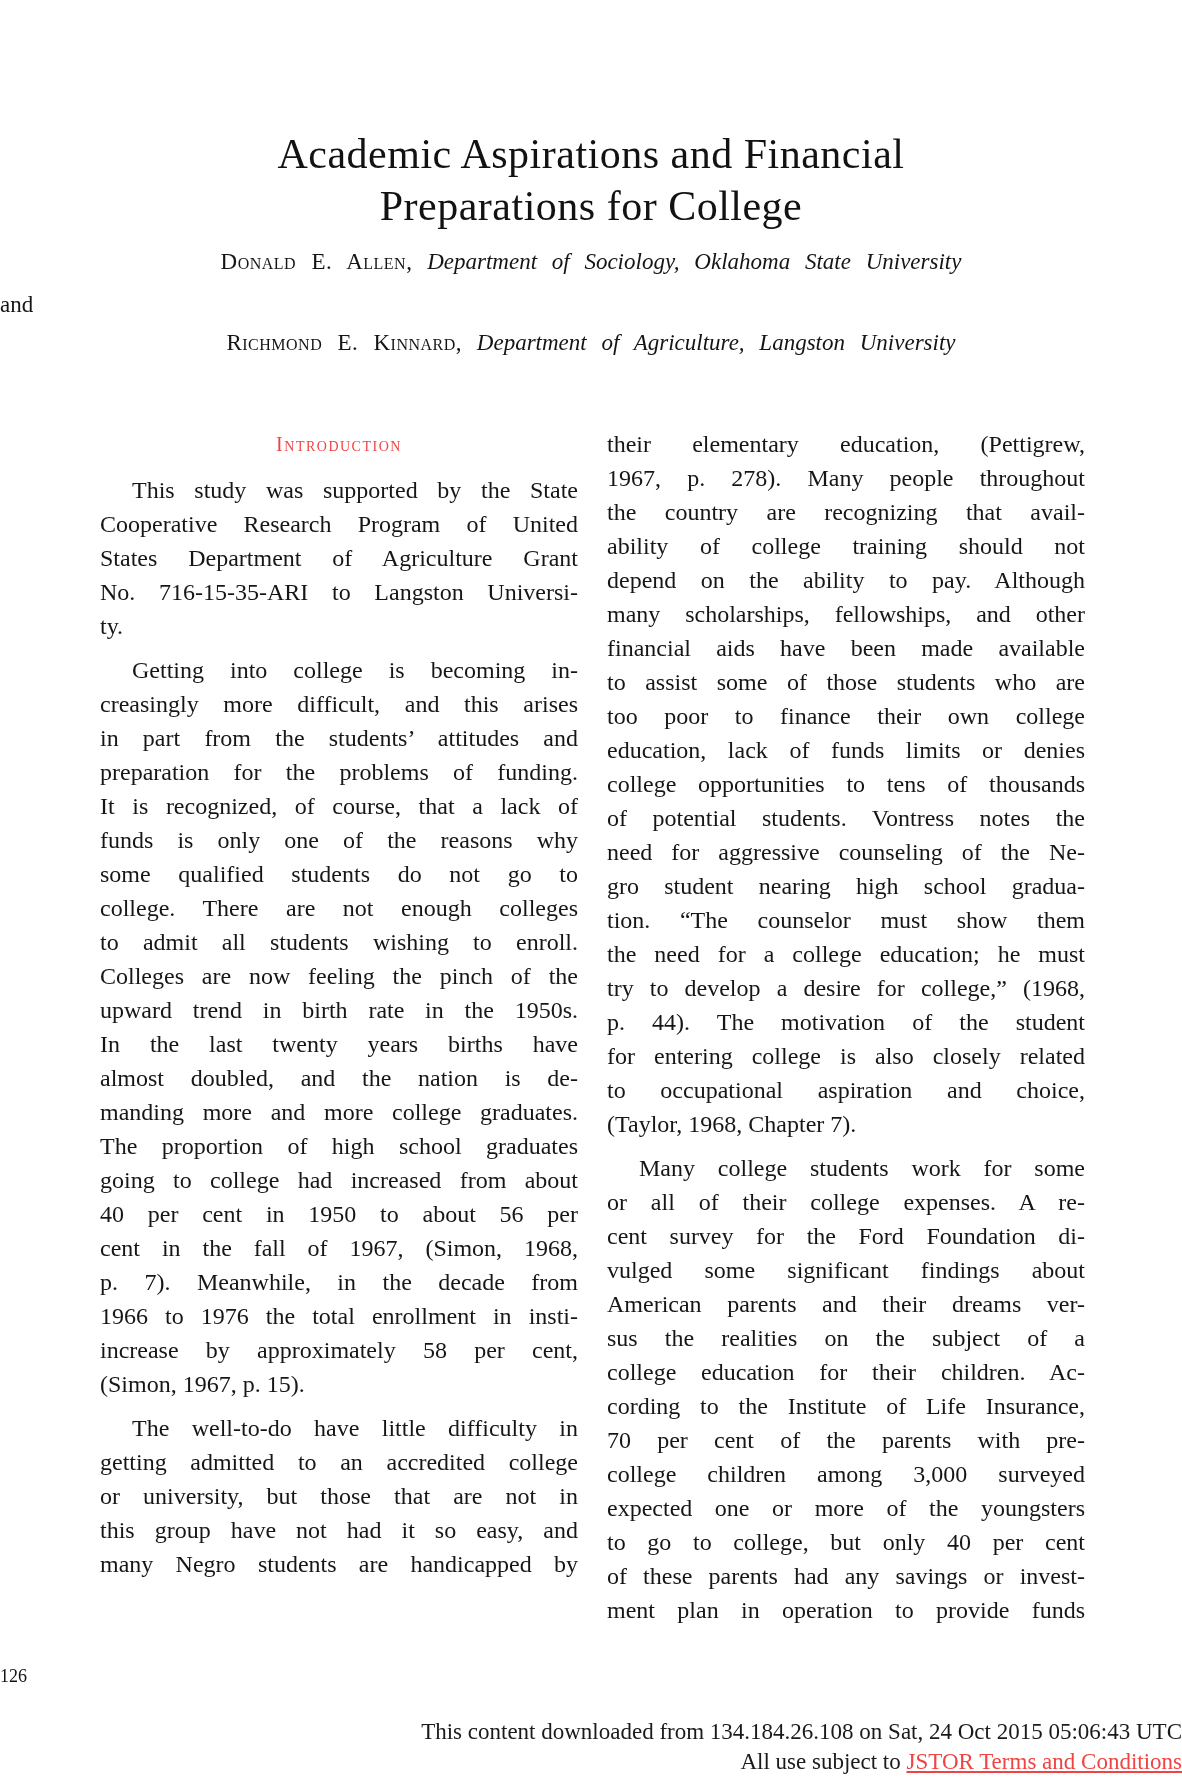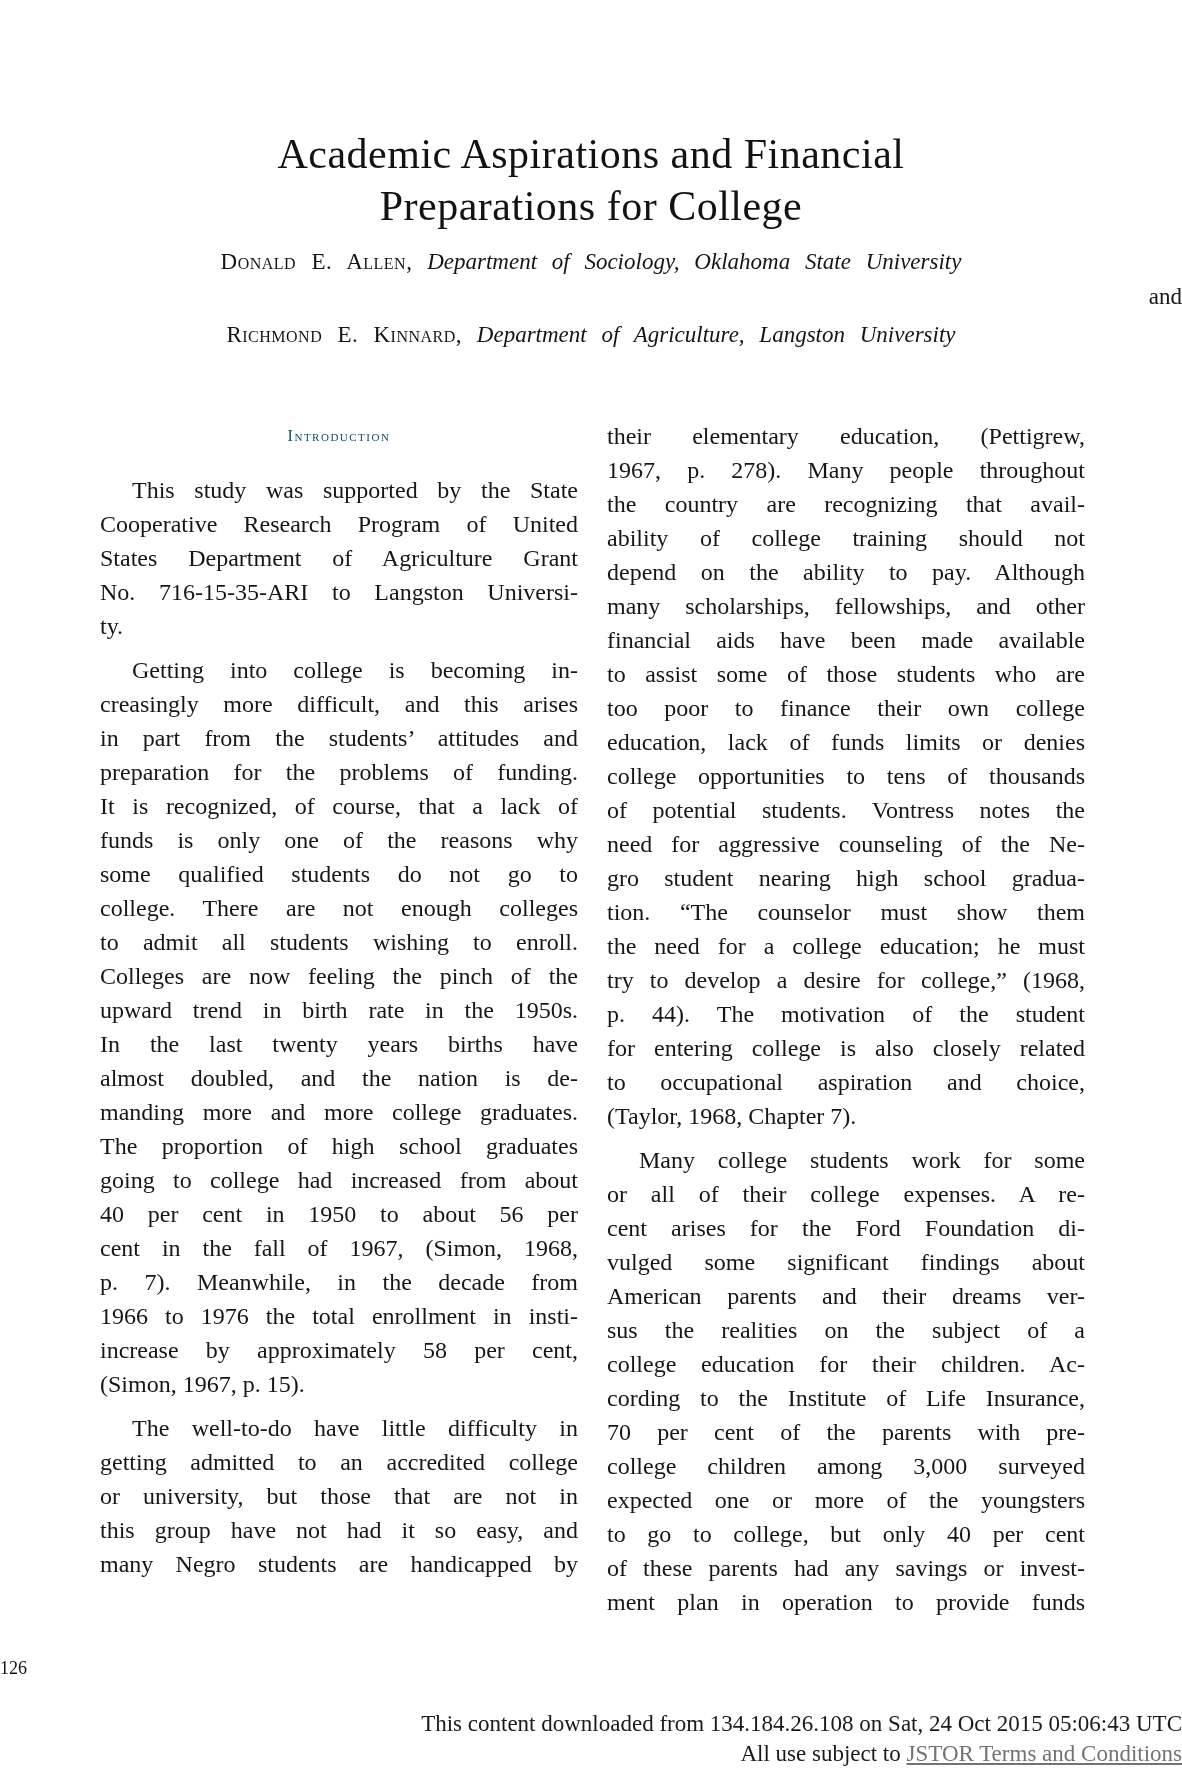--- a/index.html
+++ b/index.html
@@ -30,44 +30,44 @@
     margin-top: 16px;
     text-align: center;
     font-size: 23px;
     line-height: 28px;
     word-spacing: 9px;
     color: #151515;
   }
   .author-name { font-variant: small-caps; letter-spacing: 0.5px; }
   .affiliation { font-style: italic; }
   .connector {
-    margin-top: 8px;
-    text-align: right;
+    margin-top: 16px;
+    text-align: left;
     font-size: 23px;
     line-height: 26px;
   }
   .byline.second { margin-top: 11px; }
   .columns {
     margin: 70px 97px 0 100px;
     display: flex;
     gap: 29px;
   }
   .column {
     width: 478px;
     font-size: 24px;
     line-height: 34px;
   }
   .section-heading {
     text-align: center;
     font-variant: small-caps;
     letter-spacing: 1.5px;
-    font-size: 16px;
+    font-size: 20px;
     line-height: 34px;
-    margin-bottom: 20px;
-    color: #0c4a6e;
+    margin-bottom: 12px;
+    color: #ef4444;
   }
   .para + .para { margin-top: 10px; }
   .line {
     text-align: justify;
     text-align-last: justify;
     height: 34px;
     overflow: hidden;
   }
   .para:not(.justify-last) .line:last-child { text-align-last: left; }
   .para.indent .line:first-child { text-indent: 32px; }
@@ -176,37 +176,37 @@
             <div class="line">the need for a college education; he must</div>
             <div class="line">try to develop a desire for college,” (1968,</div>
             <div class="line">p. 44). The motivation of the student</div>
             <div class="line">for entering college is also closely related</div>
             <div class="line">to occupational aspiration and choice,</div>
             <div class="line">(Taylor, 1968, Chapter 7).</div>
           </div>
           <div class="para indent justify-last">
             <div class="line">Many college students work for some</div>
             <div class="line">or all of their college expenses. A re-</div>
-            <div class="line">cent arises for the Ford Foundation di-</div>
+            <div class="line">cent survey for the Ford Foundation di-</div>
             <div class="line">vulged some significant findings about</div>
             <div class="line">American parents and their dreams ver-</div>
             <div class="line">sus the realities on the subject of a</div>
             <div class="line">college education for their children. Ac-</div>
             <div class="line">cording to the Institute of Life Insurance,</div>
             <div class="line">70 per cent of the parents with pre-</div>
             <div class="line">college children among 3,000 surveyed</div>
             <div class="line">expected one or more of the youngsters</div>
             <div class="line">to go to college, but only 40 per cent</div>
             <div class="line">of these parents had any savings or invest-</div>
             <div class="line">ment plan in operation to provide funds</div>
           </div>
         </div>
     </div>
   </div>
 
   <div class="page-number">126</div>
 
   <div class="footer">
     <div class="footer-line">This content downloaded from 134.184.26.108 on Sat, 24 Oct 2015 05:06:43 UTC</div>
-    <div class="footer-line"><span>All use subject to </span><a class="footer-link" style="color: #737373;">JSTOR Terms and Conditions</a></div>
+    <div class="footer-line"><span>All use subject to </span><a class="footer-link" style="color: #ef4444;">JSTOR Terms and Conditions</a></div>
   </div>
 
 </div>
 
 </body></html>

